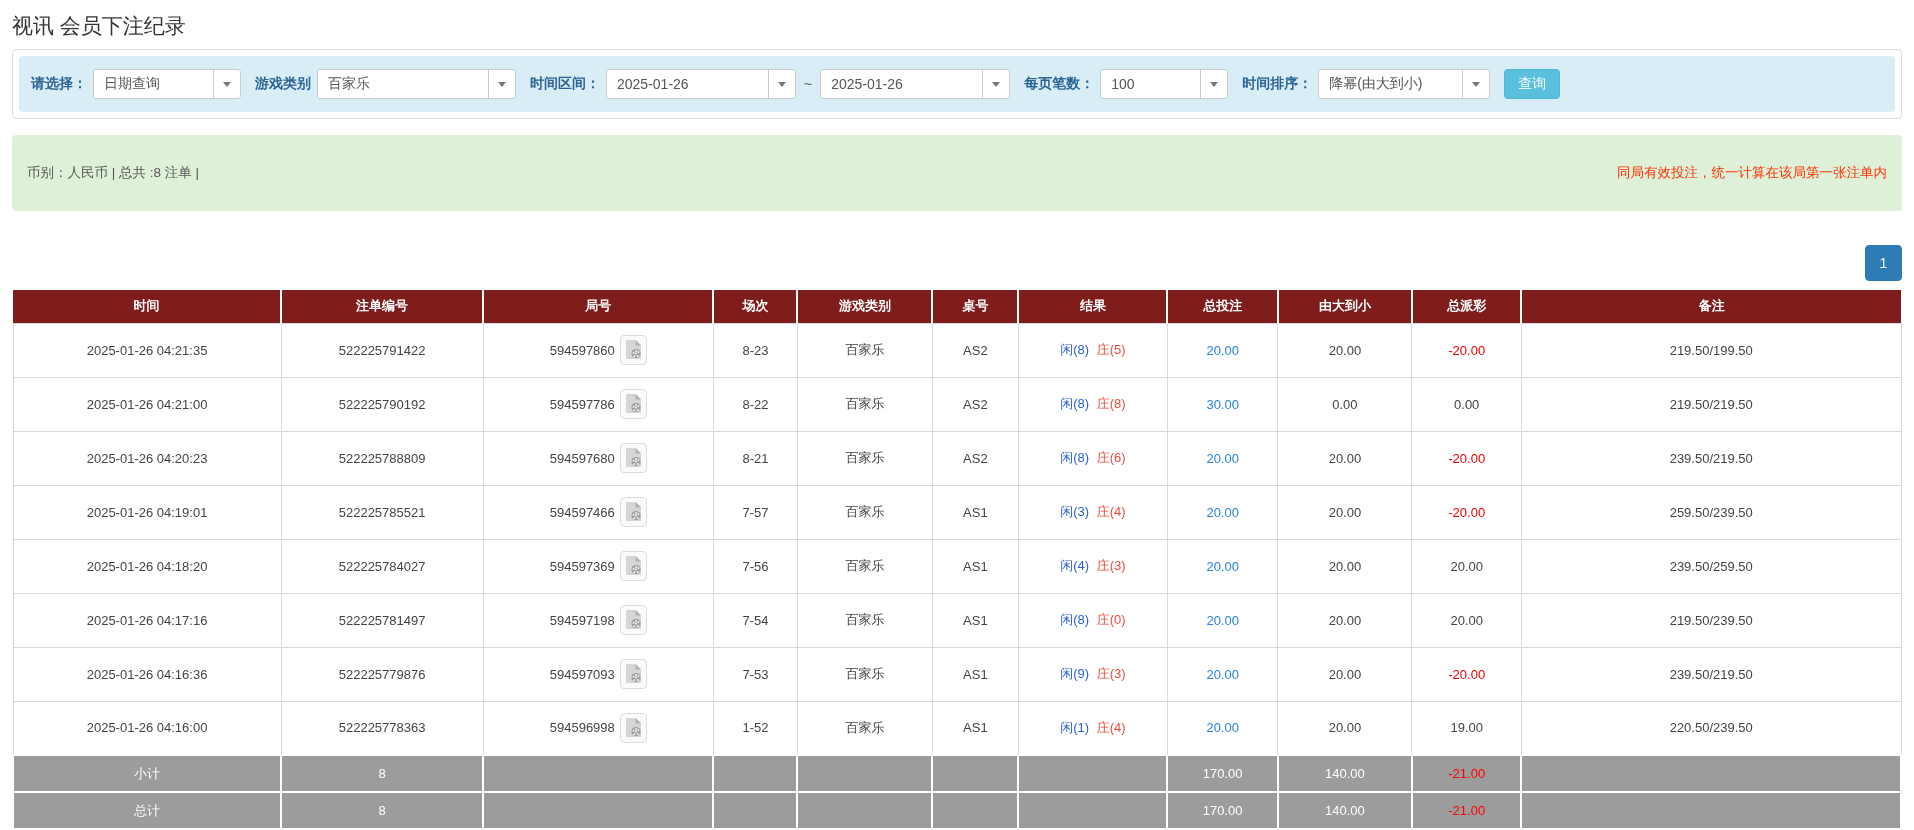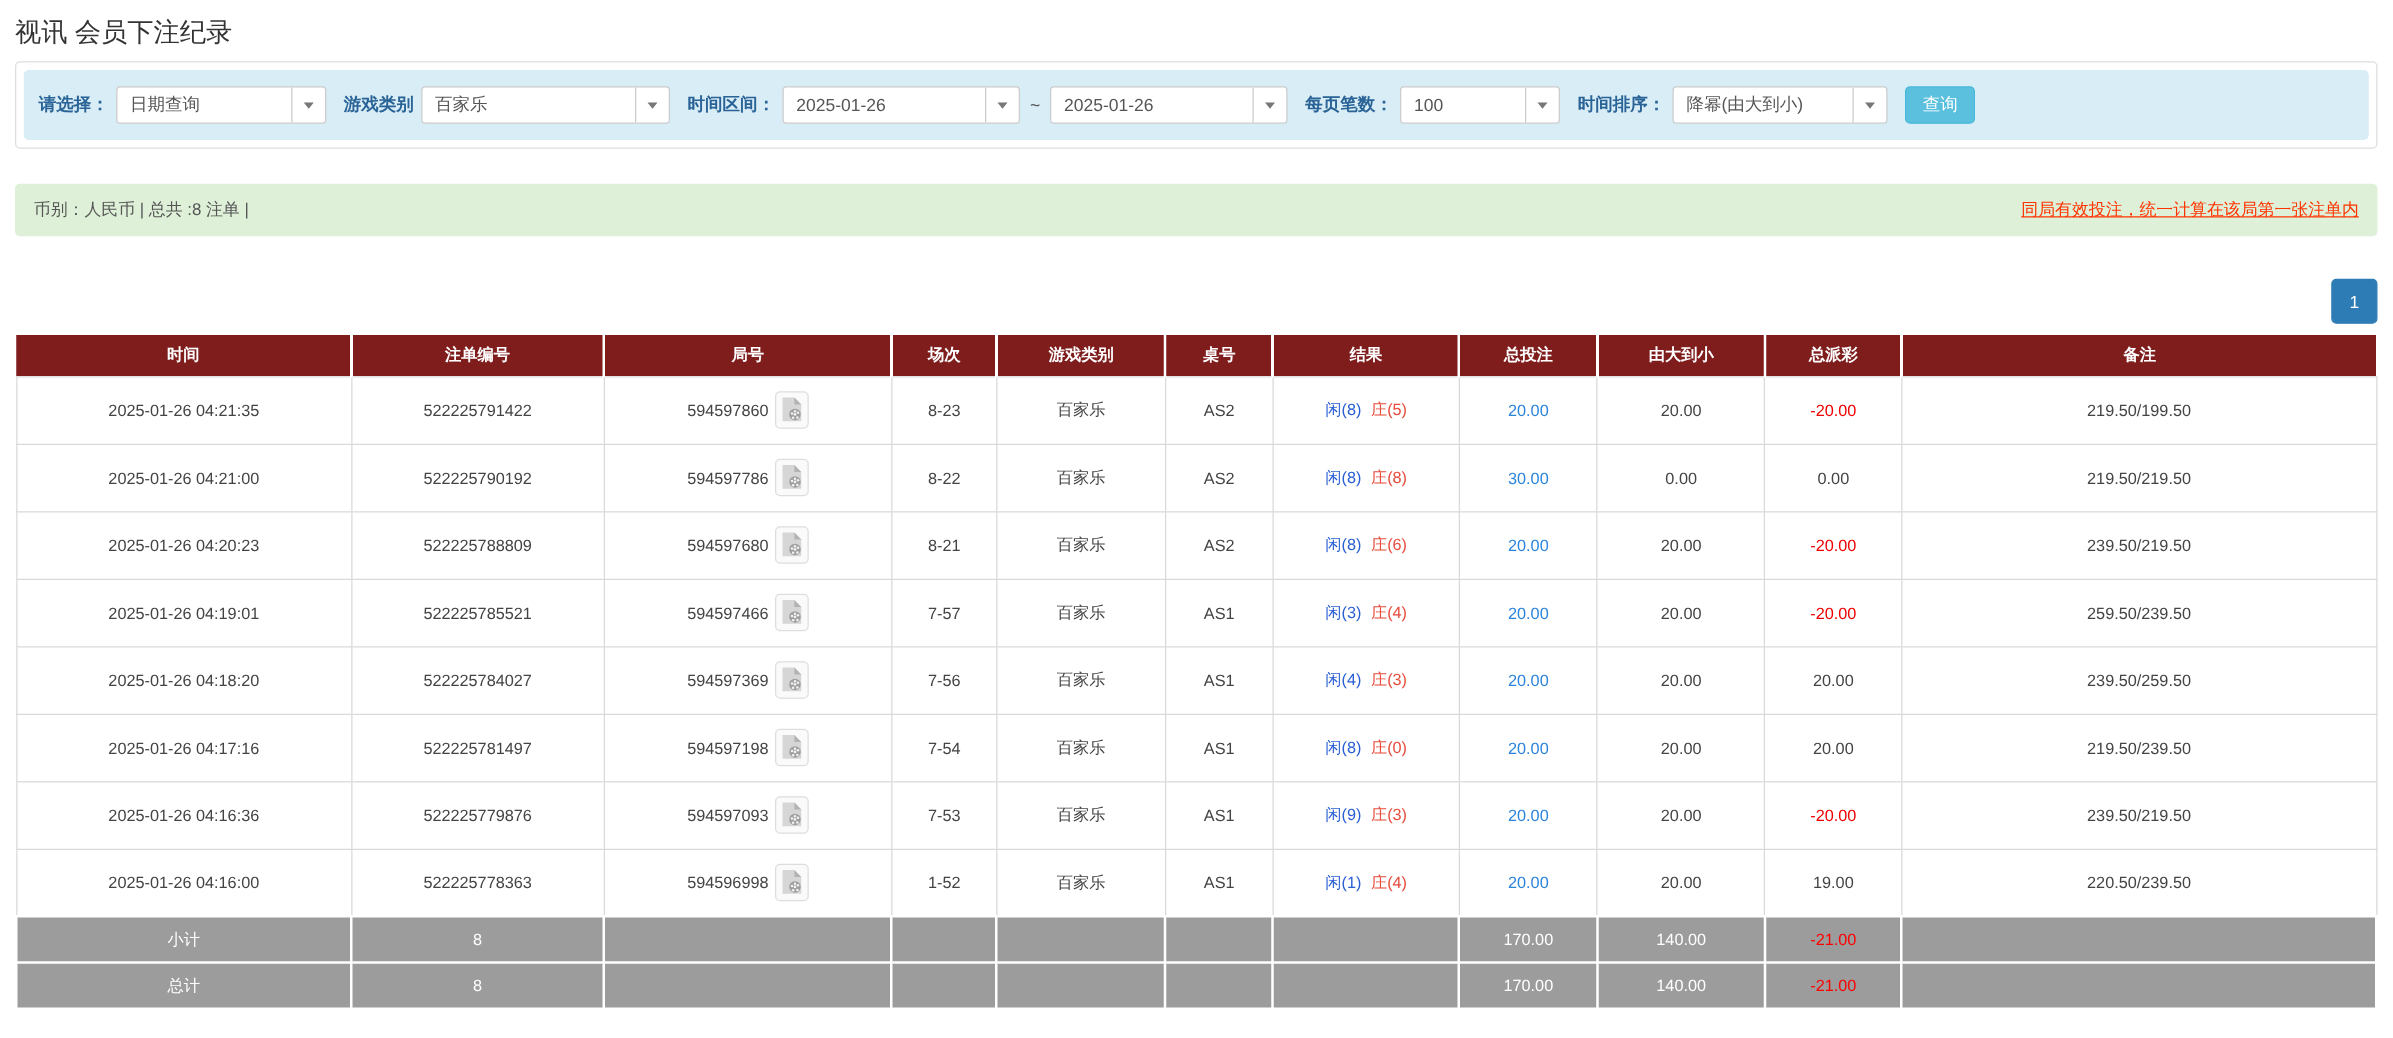--- a/index.html
+++ b/index.html
@@ -42,25 +42,25 @@
   }
   .tilde { color:#555; margin:0 2px; }
   .btn-search {
     background:#5bc0de; border:1px solid #46b8da; color:#fff;
     height:30px; padding:0 13px; border-radius:4px; font-size:14px;
     margin-left:8px; cursor:pointer;
     font-family:inherit;
   }
   
   .summary-bar {
-    margin-top:28px; background:#dff0d8; border-radius:4px;
-    padding:12px 15px; display:flex; justify-content:space-between; align-items:center;
+    margin-top:16px; background:#dff0d8; border-radius:4px;
+    padding:29px 15px; display:flex; justify-content:space-between; align-items:center;
     font-size:13.5px; color:#555;
   }
-  .summary-notice { color:#f30;text-decoration:underline; }
+  .summary-notice { color:#f30; }
   
   .pager { text-align:right; }
   .pager.top { margin:34px 0 9px 0; }
   .pager.bottom { margin-top:22px; }
   .page-btn {
     display:inline-block; min-width:37px; height:36px; line-height:34px;
     background:#2e7cb5; border:1px solid #2e7cb5; color:#fff;
     text-align:center; border-radius:4px; font-size:14px; cursor:pointer;
   }
   
@@ -98,21 +98,21 @@
   tfoot td.payout.neg { color:#f00; }
 </style>
 </head>
 <body>
 
 <h1 class="page-title">视讯 会员下注纪录</h1>
 
 <div class="filter-panel">
   <div class="filter-bar">
     <span class="flabel first">请选择：</span>
-    <div class="select" style="width:168px">
+    <div class="select" style="width:148px">
       <span class="sel-text">日期查询</span>
       <span class="caret-box">
           <span class="caret"></span>
         </span>
     </div>
 
     <span class="flabel">游戏类别</span>
     <div class="select" style="width:199px">
       <span class="sel-text">百家乐</span>
       <span class="caret-box">

